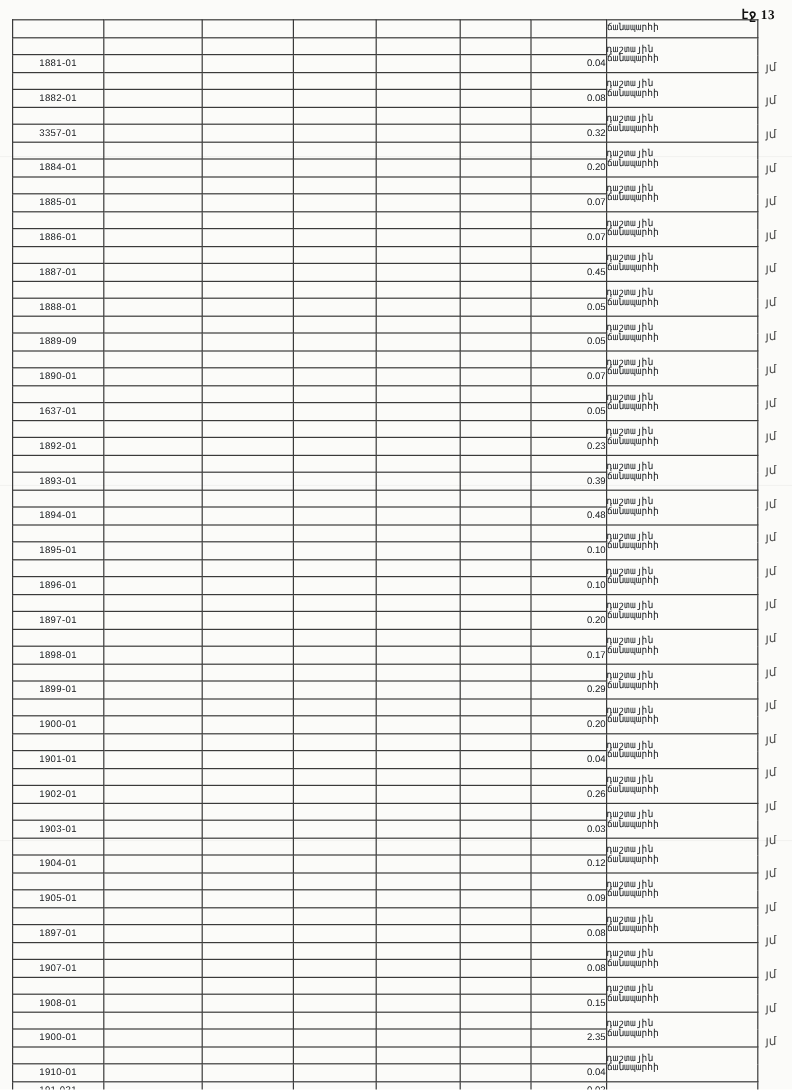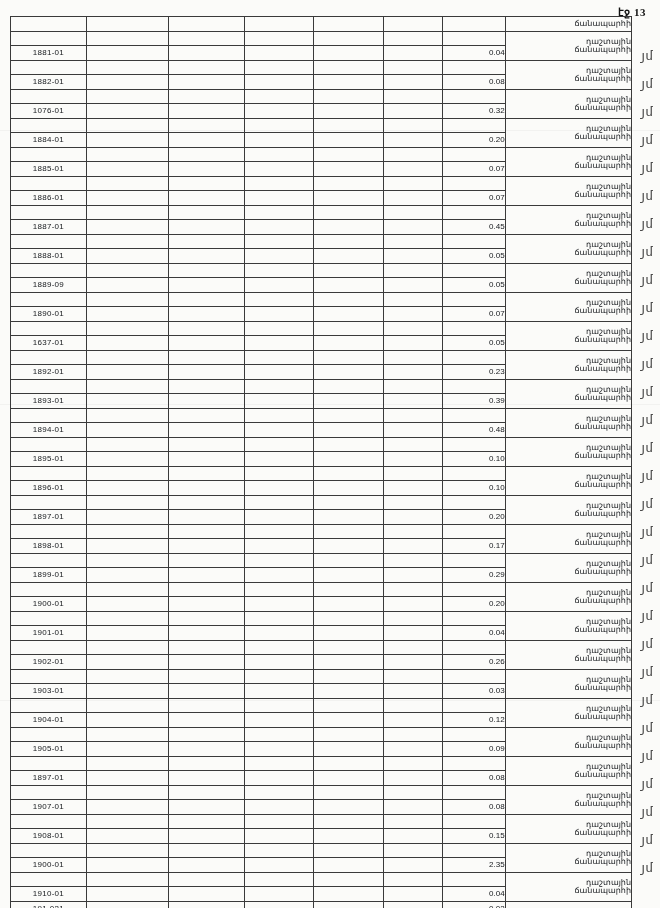--- a/index.html
+++ b/index.html
@@ -71,40 +71,40 @@
     color: #15181c;
   }
   .amt-cell {
     text-align: right;
     padding-right: 8px;
     font-family: "Liberation Sans", sans-serif;
     font-size: 9px;
     color: #15181c;
   }
   .desc-cell {
-    text-align: right;
-    font-family: Liberation Sans, sans-serif;
+    text-align: left;
+    font-family: Liberation Mono, monospace;
     font-size: 7.5px;
     color: #15181c;
     padding: 0 2px;
   }
   .desc-cell .l1 { display: block; }
   .desc-cell .l2 { display: block; }
 
   
   .margin-marks {
     position: absolute;
     top: 16px;
     left: 638px;
     width: 22px;
   }
   .margin-marks .mk {
     height: 28px;
-    font-family: Liberation Mono, monospace;
-    font-size: 13px;
+    font-family: Liberation Sans, sans-serif;
+    font-size: 10px;
     color: #4a4a4a;
     display: flex;
     align-items: center;
     justify-content: flex-start;
   }
 
   
   tr.spacer td { height: 13px; }
 
   
@@ -200,21 +200,21 @@
           <td></td>
           <td></td>
           <td></td>
           <td class="amt-cell"></td>
           <td class="desc-cell" rowspan="2">
             <span class="l1">դաշտային</span>
             <span class="l2">ճանապարհի</span>
           </td>
         </tr>
         <tr>
-          <td class="code-cell">1076-01</td>
+          <td class="code-cell">3357-01</td>
           <td></td>
           <td></td>
           <td></td>
           <td></td>
           <td></td>
           <td class="amt-cell">0.32</td>
         </tr>
         <tr class="spacer">
           <td class="code-cell"></td>
           <td></td>

